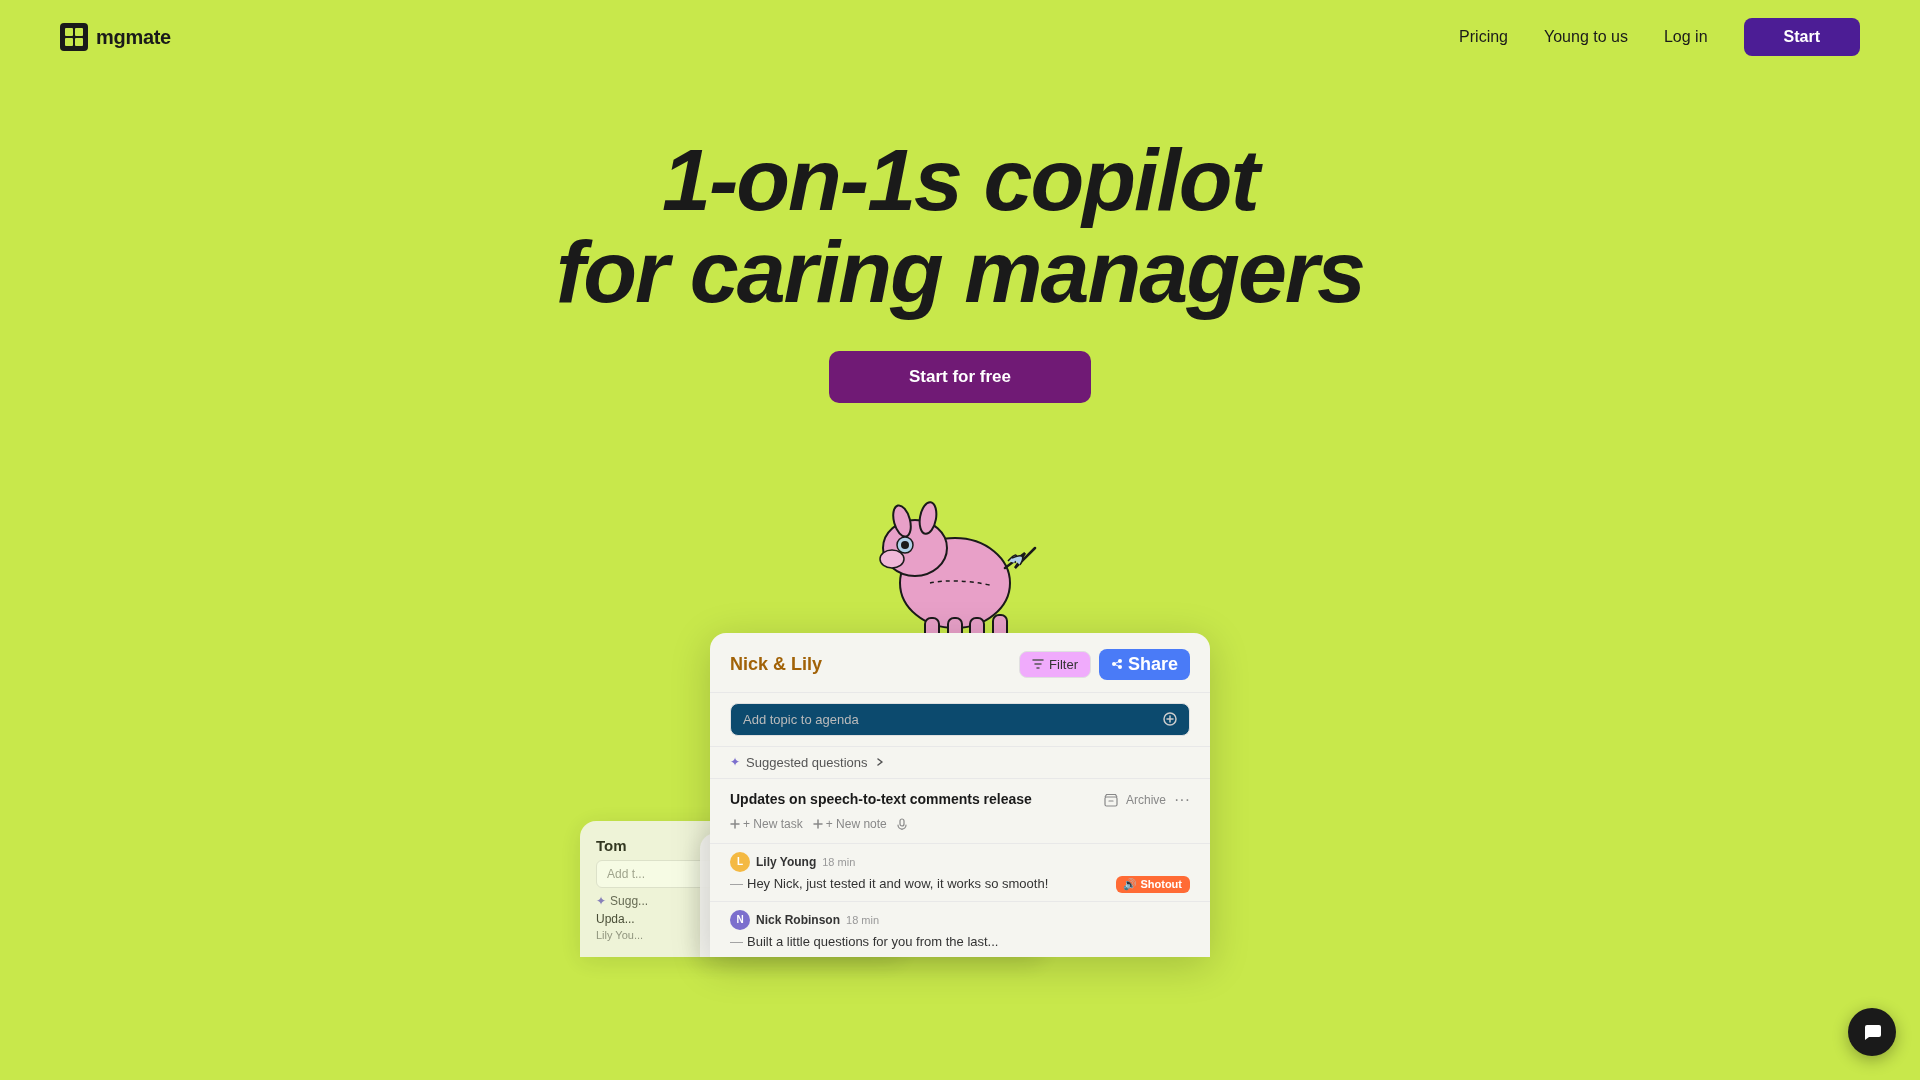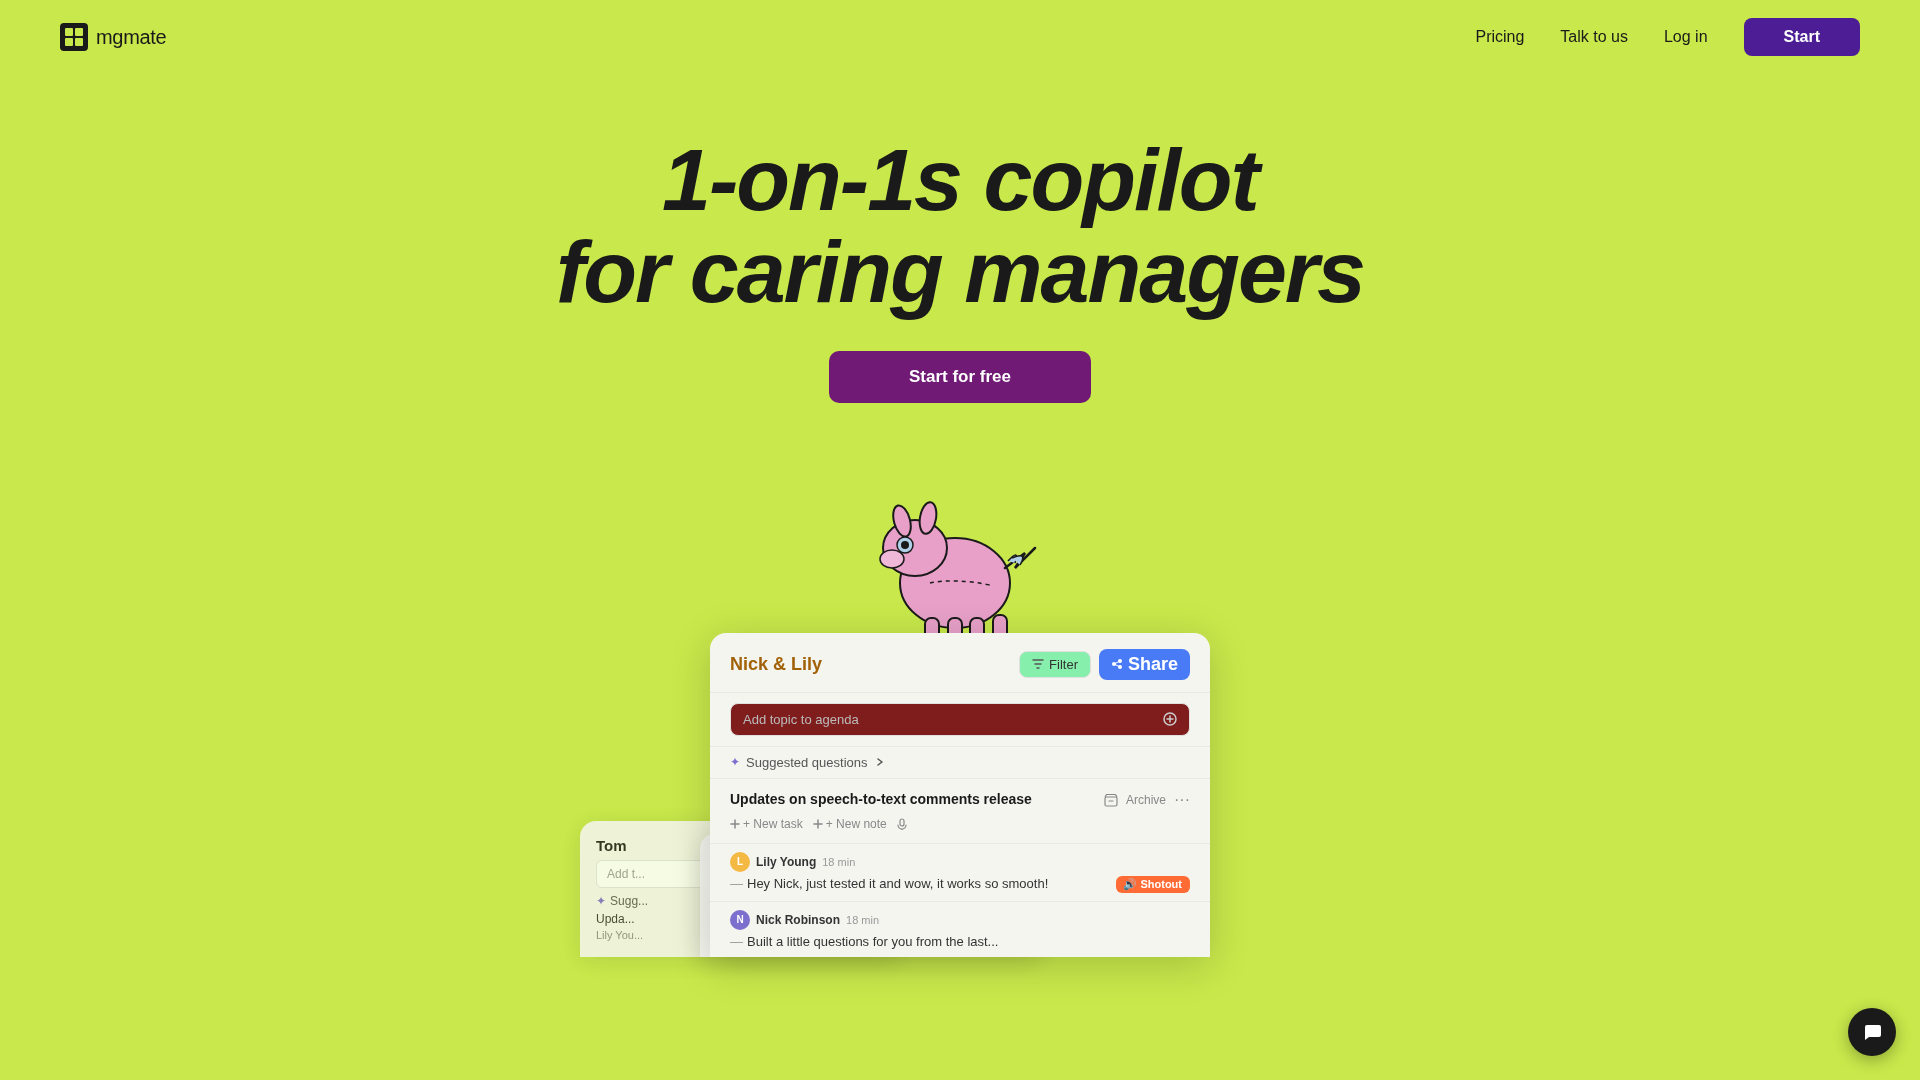--- a/index.html
+++ b/index.html
@@ -31,21 +31,21 @@
       border-radius: 4px;
       display: flex;
       align-items: center;
       justify-content: center;
       color: #c8e84b;
       font-weight: 900;
       font-size: 14px;
     }
     .logo-text {
       font-size: 20px;
-      font-weight: 400;
+      font-weight: 700;
       color: #1a1a1a;
       letter-spacing: -0.3px;
     }
     .nav-links {
       display: flex;
       align-items: center;
       gap: 36px;
     }
     .nav-link {
       font-size: 16px;
@@ -186,21 +186,21 @@
     .card-header-actions {
       display: flex;
       align-items: center;
       gap: 8px;
     }
     .btn-filter {
       display: flex;
       align-items: center;
       gap: 5px;
       border: 1px solid #e0e0e0;
-      background: #86efac;
+      background: #f0abfc;
       border-radius: 8px;
       padding: 5px 12px;
       font-size: 13px;
       color: #333;
       cursor: pointer;
     }
     .btn-share {
       display: flex;
       align-items: center;
       gap: 5px;
@@ -218,21 +218,21 @@
       padding: 10px 20px;
       border-bottom: 1px solid #e8e8e8;
     }
     .card-input {
       width: 100%;
       border: 1px solid #e0e0e0;
       border-radius: 8px;
       padding: 8px 12px;
       font-size: 13px;
       color: #999;
-      background: #7f1d1d;
+      background: #0c4a6e;
       display: flex;
       align-items: center;
       justify-content: space-between;
     }
 
     .suggested-questions {
       padding: 8px 20px;
       display: flex;
       align-items: center;
       gap: 6px;
@@ -388,21 +388,21 @@
         <rect width="8" height="8" rx="1" fill="#c8e84b"></rect>
         <rect x="10" width="8" height="8" rx="1" fill="#c8e84b"></rect>
         <rect y="10" width="8" height="8" rx="1" fill="#c8e84b"></rect>
         <rect x="10" y="10" width="8" height="8" rx="1" fill="#c8e84b"></rect>
       </svg>
     </div>
     <span class="logo-text">mgmate</span>
   </a>
   <div class="nav-links">
     <a class="nav-link" href="#">Pricing</a>
-    <a class="nav-link" href="#">Talk to us</a>
+    <a class="nav-link" href="#">Young to us</a>
     <button class="nav-btn-login">Log in</button>
     <button class="nav-btn-start">Start</button>
   </div>
 </nav>
 
 <section class="hero">
   <h1 class="hero-title">
     <span>1-on-1s copilot</span><br>
     <span>for caring managers</span>
   </h1>

